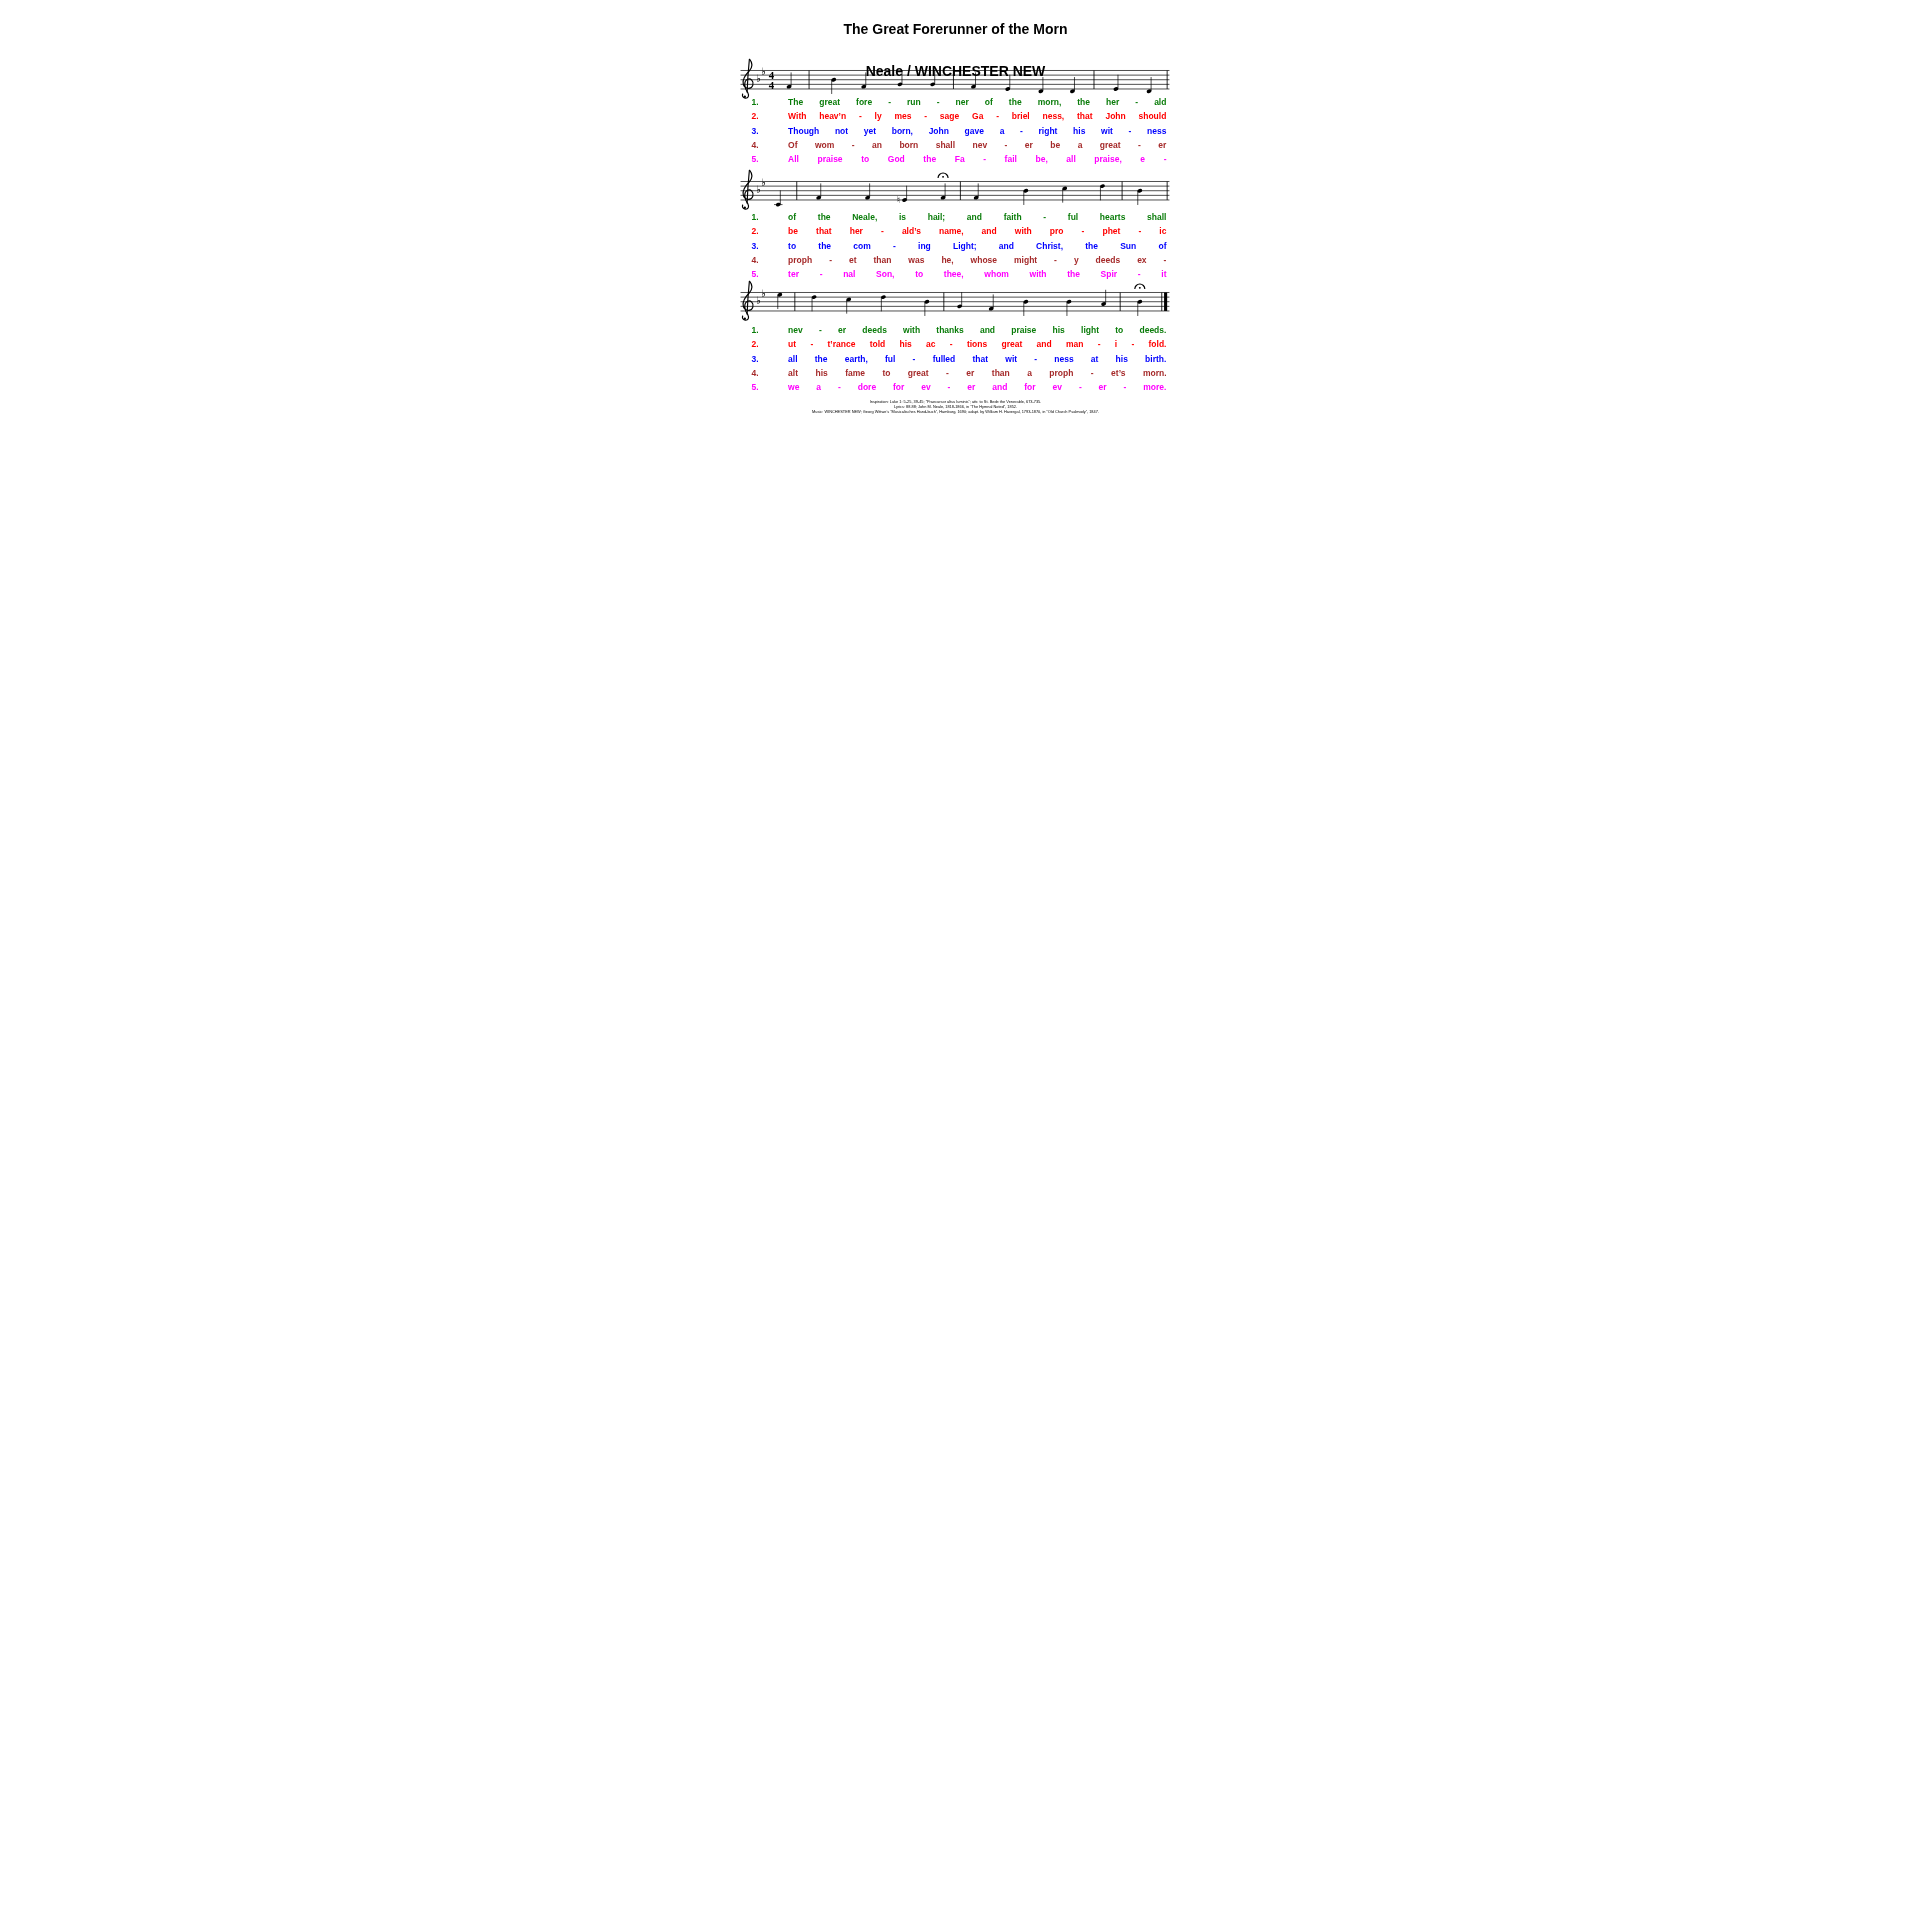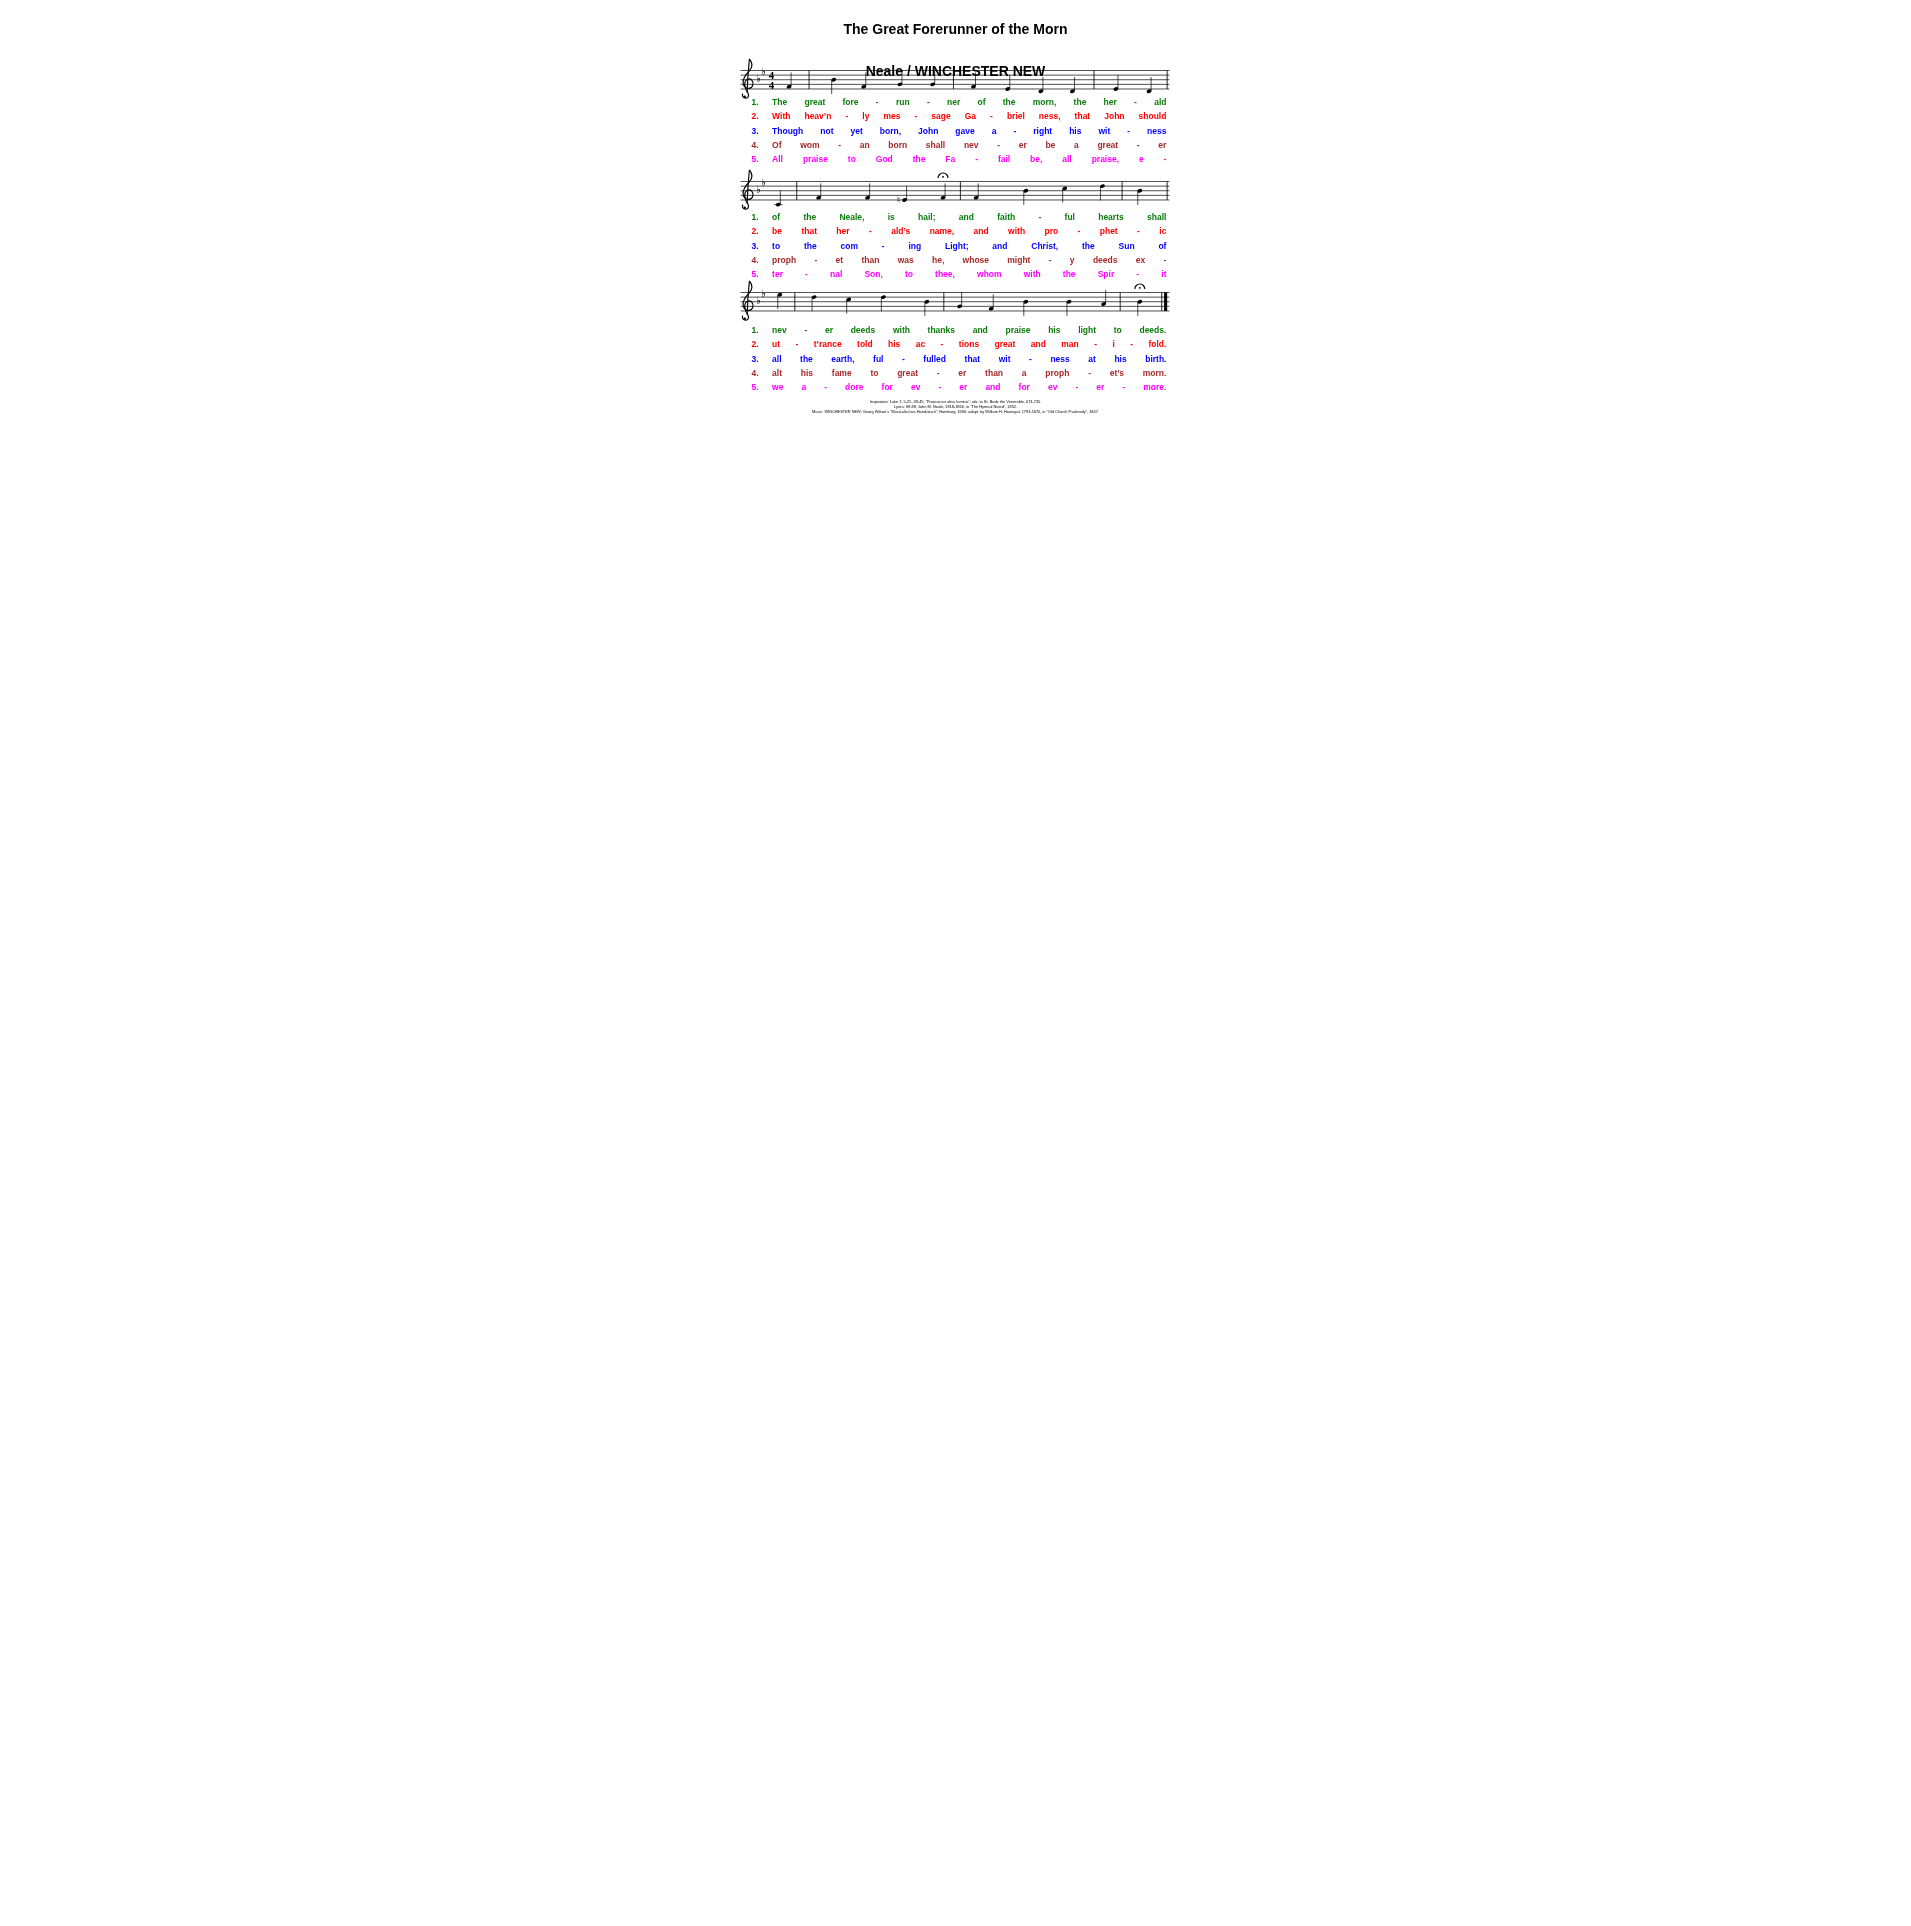--- a/index.html
+++ b/index.html
@@ -12,21 +12,21 @@
   .system{position:absolute;left:22.3px;width:432px;height:51px;}
   #sys1{top:55px}
   #sys2{top:166px}
   #sys3{top:277px}
   .lyrics-block{position:absolute;left:35px;width:415px;}
   #block1{top:95px}
   #block2{top:210px}
   #block3{top:323px}
   .lyric-row{display:flex;align-items:center;height:14.3px;font-size:8.5px;font-weight:bold;}
   .vnum{flex:0 0 16px;}
-  .tokens{flex:1 1 auto;display:flex;justify-content:space-between;padding-left:4.6px;}
+  .tokens{flex:1 1 auto;display:flex;justify-content:space-between;padding-left:4.6px;margin-left:16px;}
   .tok{white-space:pre;}
   .footer{position:absolute;top:399px;left:0;width:100%;text-align:center;
           font-size:3.9px;line-height:5px;color:#000;}
 </style>
 </head>
 <body>
 
 <div class="page">
   <div class="title">The Great Forerunner of the Morn</div>
   <div class="subtitle">Neale / WINCHESTER NEW</div>

